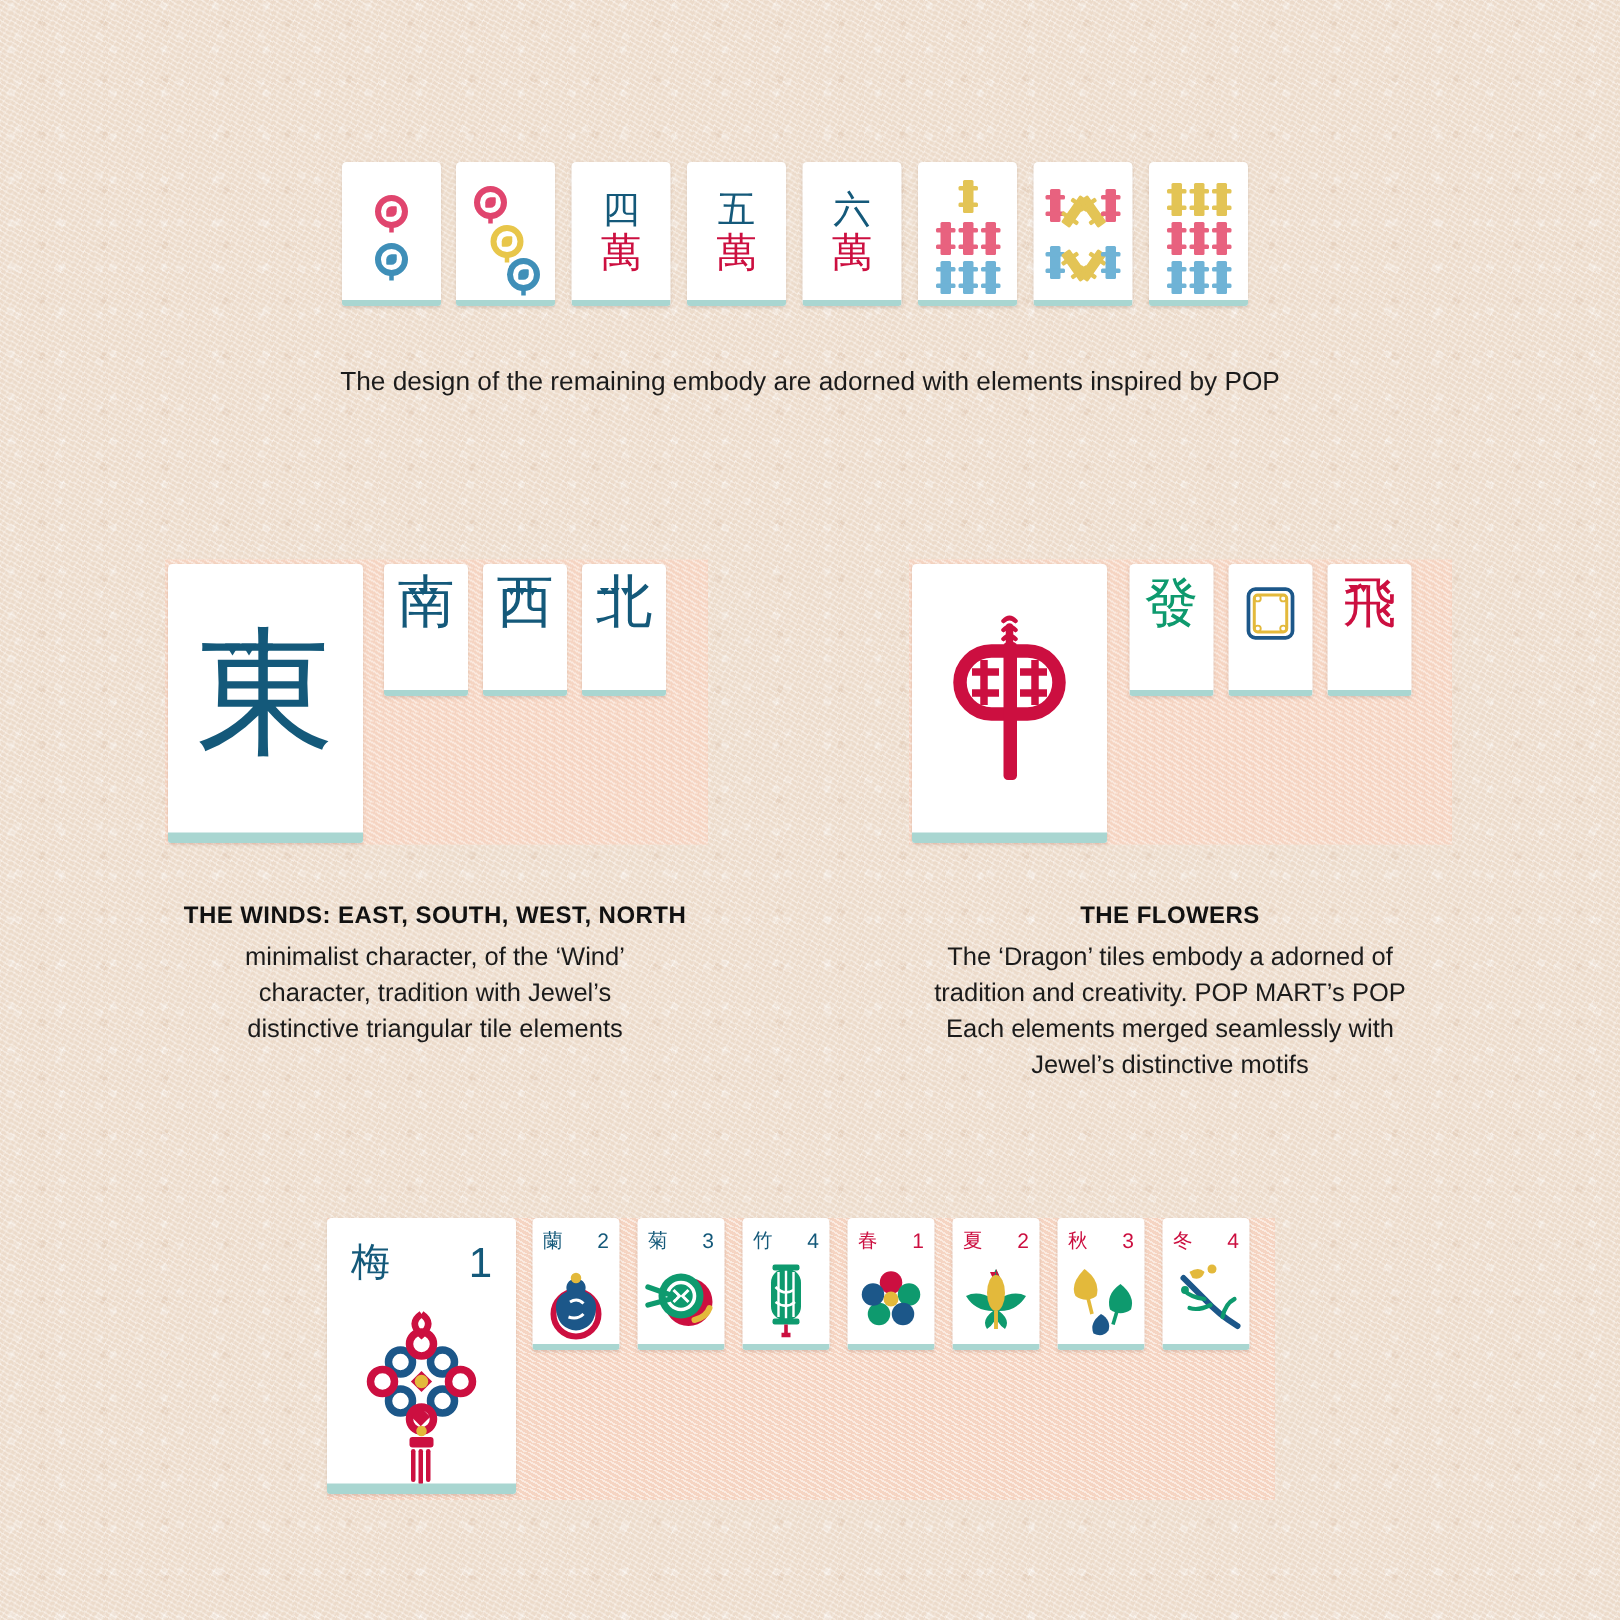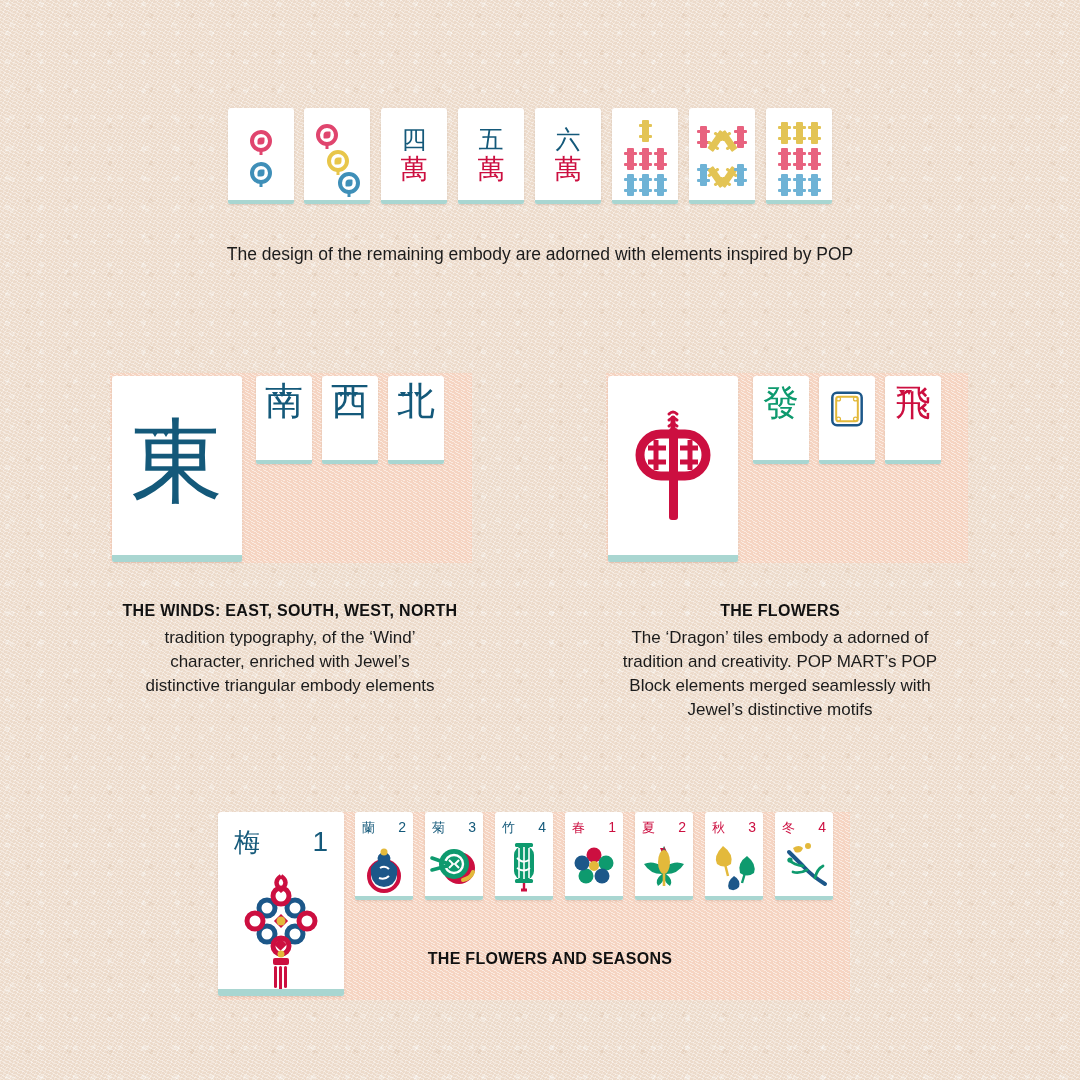--- a/index.html
+++ b/index.html
@@ -340,23 +340,23 @@
             <i></i>
             <i></i>
           </span>
         <span class="cjk wind-sm c-blue">北</span>
       </div>
     </div>
   </div>
 
   <div class="section-title" style="left:60px; top:602px; width:460px;">THE WINDS: EAST, SOUTH, WEST, NORTH</div>
   <div class="section-body" style="left:70px; top:626px; width:440px;">
-    <div>tradition typography, of the ‘Wind’</div>
-    <div>character, enriched with Jewel’s</div>
-    <div>distinctive triangular embody elements</div>
+    <div>minimalist character, of the ‘Wind’</div>
+    <div>character, tradition with Jewel’s</div>
+    <div>distinctive triangular tile elements</div>
   </div>
 
   <div class="pink-panel" style="left:606px; top:373px; width:362px; height:190px;"></div>
 
   <div>
 
     <div class="tile big" style="left:608px; top:376px; width:130px; height:186px;">
       <div class="tile-face">
         <svg viewBox="0 0 130 186" width="130" height="186">
           <g fill="none" stroke="#cc0f40" stroke-width="7" stroke-linecap="round">
@@ -400,21 +400,21 @@
           </span>
         <span class="cjk drag-sm c-red">飛</span>
       </div>
     </div>
   </div>
 
   <div class="section-title" style="left:560px; top:602px; width:440px;">THE FLOWERS</div>
   <div class="section-body" style="left:565px; top:626px; width:430px;">
     <div>The ‘Dragon’ tiles embody a adorned of</div>
     <div>tradition and creativity. POP MART’s POP</div>
-    <div>Block elements merged seamlessly with</div>
+    <div>Each elements merged seamlessly with</div>
     <div>Jewel’s distinctive motifs</div>
   </div>
 
   <div class="pink-panel" style="left:218px; top:812px; width:632px; height:188px;"></div>
 
   <div>
 
     <div class="tile big" style="left:218px; top:812px; width:126px; height:184px;">
       <div class="ft-head big">
         <span class="cjk ft-char c-blue">梅</span>
@@ -564,15 +564,14 @@
           <path d="M14 14 q8 8 14 14 q9 10 22 18" stroke="#1c5789" stroke-width="4" fill="none" stroke-linecap="round"></path>
           <path d="M28 28 q-9 -1 -14 -6 M32 32 q-8 4 -14 2 M40 40 q2 -9 8 -12" stroke="#0e9a6e" stroke-width="2.8" fill="none" stroke-linecap="round"></path>
           <path d="M18 10 q6 -4 10 0 q-2 6 -8 4z" fill="#e3b93b"></path>
           <circle cx="33" cy="8" r="3" fill="#e3b93b"></circle>
           <circle cx="15" cy="22" r="2.6" fill="#0e9a6e"></circle>
         </svg>
       </div>
     </div>
   </div>
 
-  <div class="section-title" style="left:360px; top:950px; width:380px; font-size:16px;">THE FLOWERS AND SEASONS</div>
 
 </div>
 
 </body></html>

